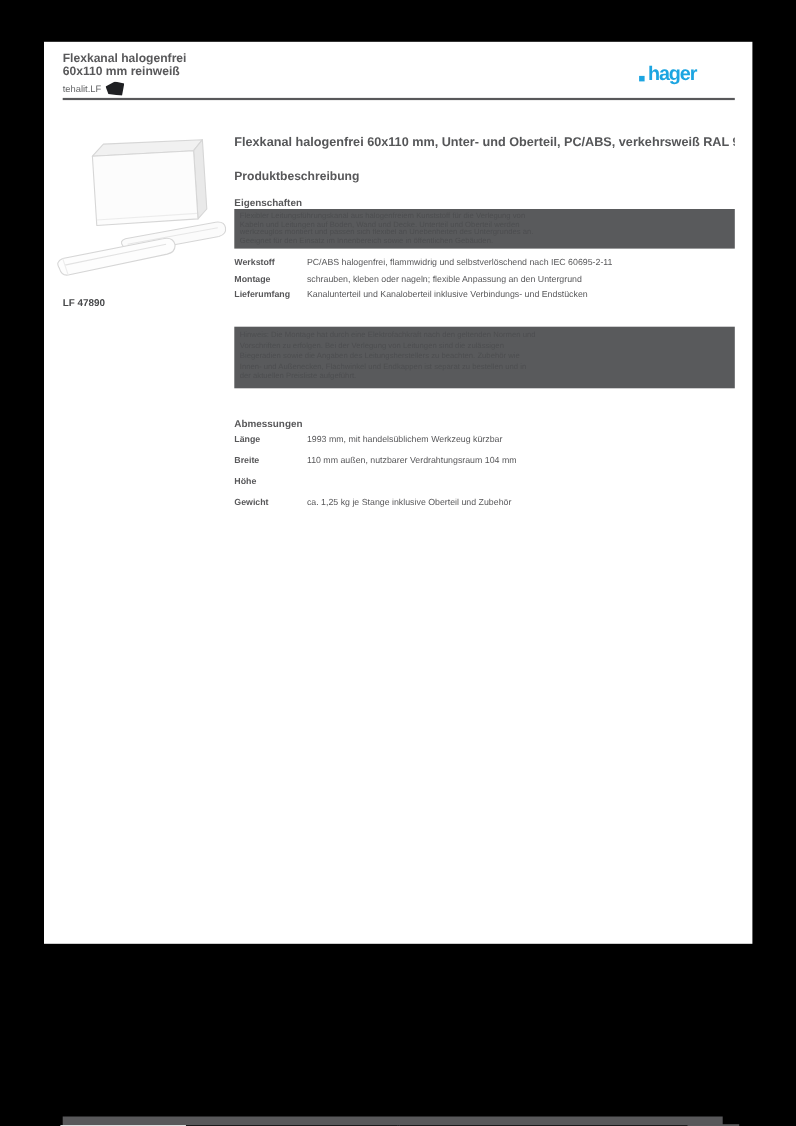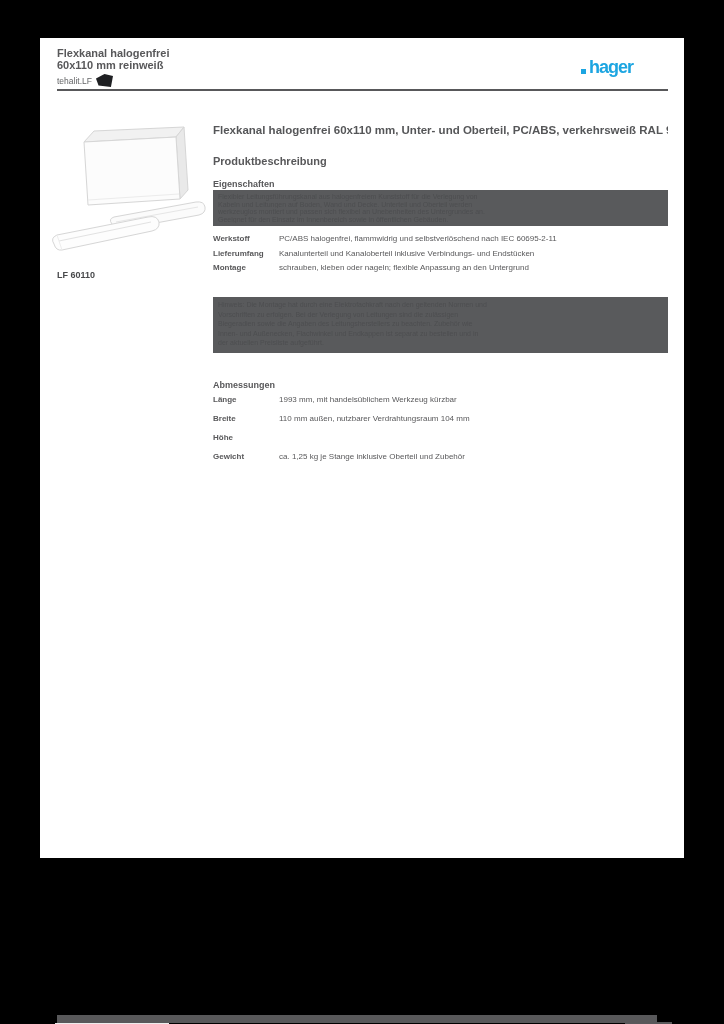--- a/index.html
+++ b/index.html
@@ -82,46 +82,46 @@
 
           <path d="M62,106 Q58,101 64,99 L146,84 Q154,83 155,89 Q156,95 149,97 L68,112 Q63,112 62,106 Z" fill="#fbfbfb"></path>
           <path d="M66,104 L148,89" stroke="#e6e6e6" fill="none"></path>
 
           <path d="M4,126 Q0,120 7,117 L98,99 Q107,97 109,104 Q110,111 102,113 L12,132 Q6,133 4,126 Z" fill="#fdfdfd"></path>
           <path d="M9,123 L101,104" stroke="#e2e2e2" fill="none"></path>
           <path d="M7,117 L12,132" stroke="#ededed" fill="none"></path>
         </g>
       </svg>
     </div>
-    <div class="ref">LF 60110</div>
+    <div class="ref">LF 47890</div>
 
     <div class="main">
       <div class="m-title">Flexkanal halogenfrei 60x110 mm, Unter- und Oberteil, PC/ABS, verkehrsweiß RAL 9016</div>
       <div class="m-sub">Produktbeschreibung</div>
       <div class="s-head1">Eigenschaften</div>
 
       <div class="blk blk1">
         <div class="ln">Flexibler Leitungsführungskanal aus halogenfreiem Kunststoff für die Verlegung von</div>
         <div class="ln">Kabeln und Leitungen auf Boden, Wand und Decke. Unterteil und Oberteil werden</div>
         <div class="ln">werkzeuglos montiert und passen sich flexibel an Unebenheiten des Untergrundes an.</div>
         <div class="ln">Geeignet für den Einsatz im Innenbereich sowie in öffentlichen Gebäuden.</div>
       </div>
 
       <div class="specs specsA">
         <div class="srow">
           <span class="lab">Werkstoff</span>
           <span class="val">PC/ABS halogenfrei, flammwidrig und selbstverlöschend nach IEC 60695-2-11</span>
         </div>
         <div class="srow">
+          <span class="lab">Montage</span>
+          <span class="val">schrauben, kleben oder nageln; flexible Anpassung an den Untergrund</span>
+        </div>
+        <div class="srow">
           <span class="lab">Lieferumfang</span>
           <span class="val">Kanalunterteil und Kanaloberteil inklusive Verbindungs- und Endstücken</span>
-        </div>
-        <div class="srow">
-          <span class="lab">Montage</span>
-          <span class="val">schrauben, kleben oder nageln; flexible Anpassung an den Untergrund</span>
         </div>
       </div>
 
       <div class="blk blk2">
         <div class="ln">Hinweis: Die Montage hat durch eine Elektrofachkraft nach den geltenden Normen und</div>
         <div class="ln">Vorschriften zu erfolgen. Bei der Verlegung von Leitungen sind die zulässigen</div>
         <div class="ln">Biegeradien sowie die Angaben des Leitungsherstellers zu beachten. Zubehör wie</div>
         <div class="ln">Innen- und Außenecken, Flachwinkel und Endkappen ist separat zu bestellen und in</div>
         <div class="ln">der aktuellen Preisliste aufgeführt.</div>
       </div>

